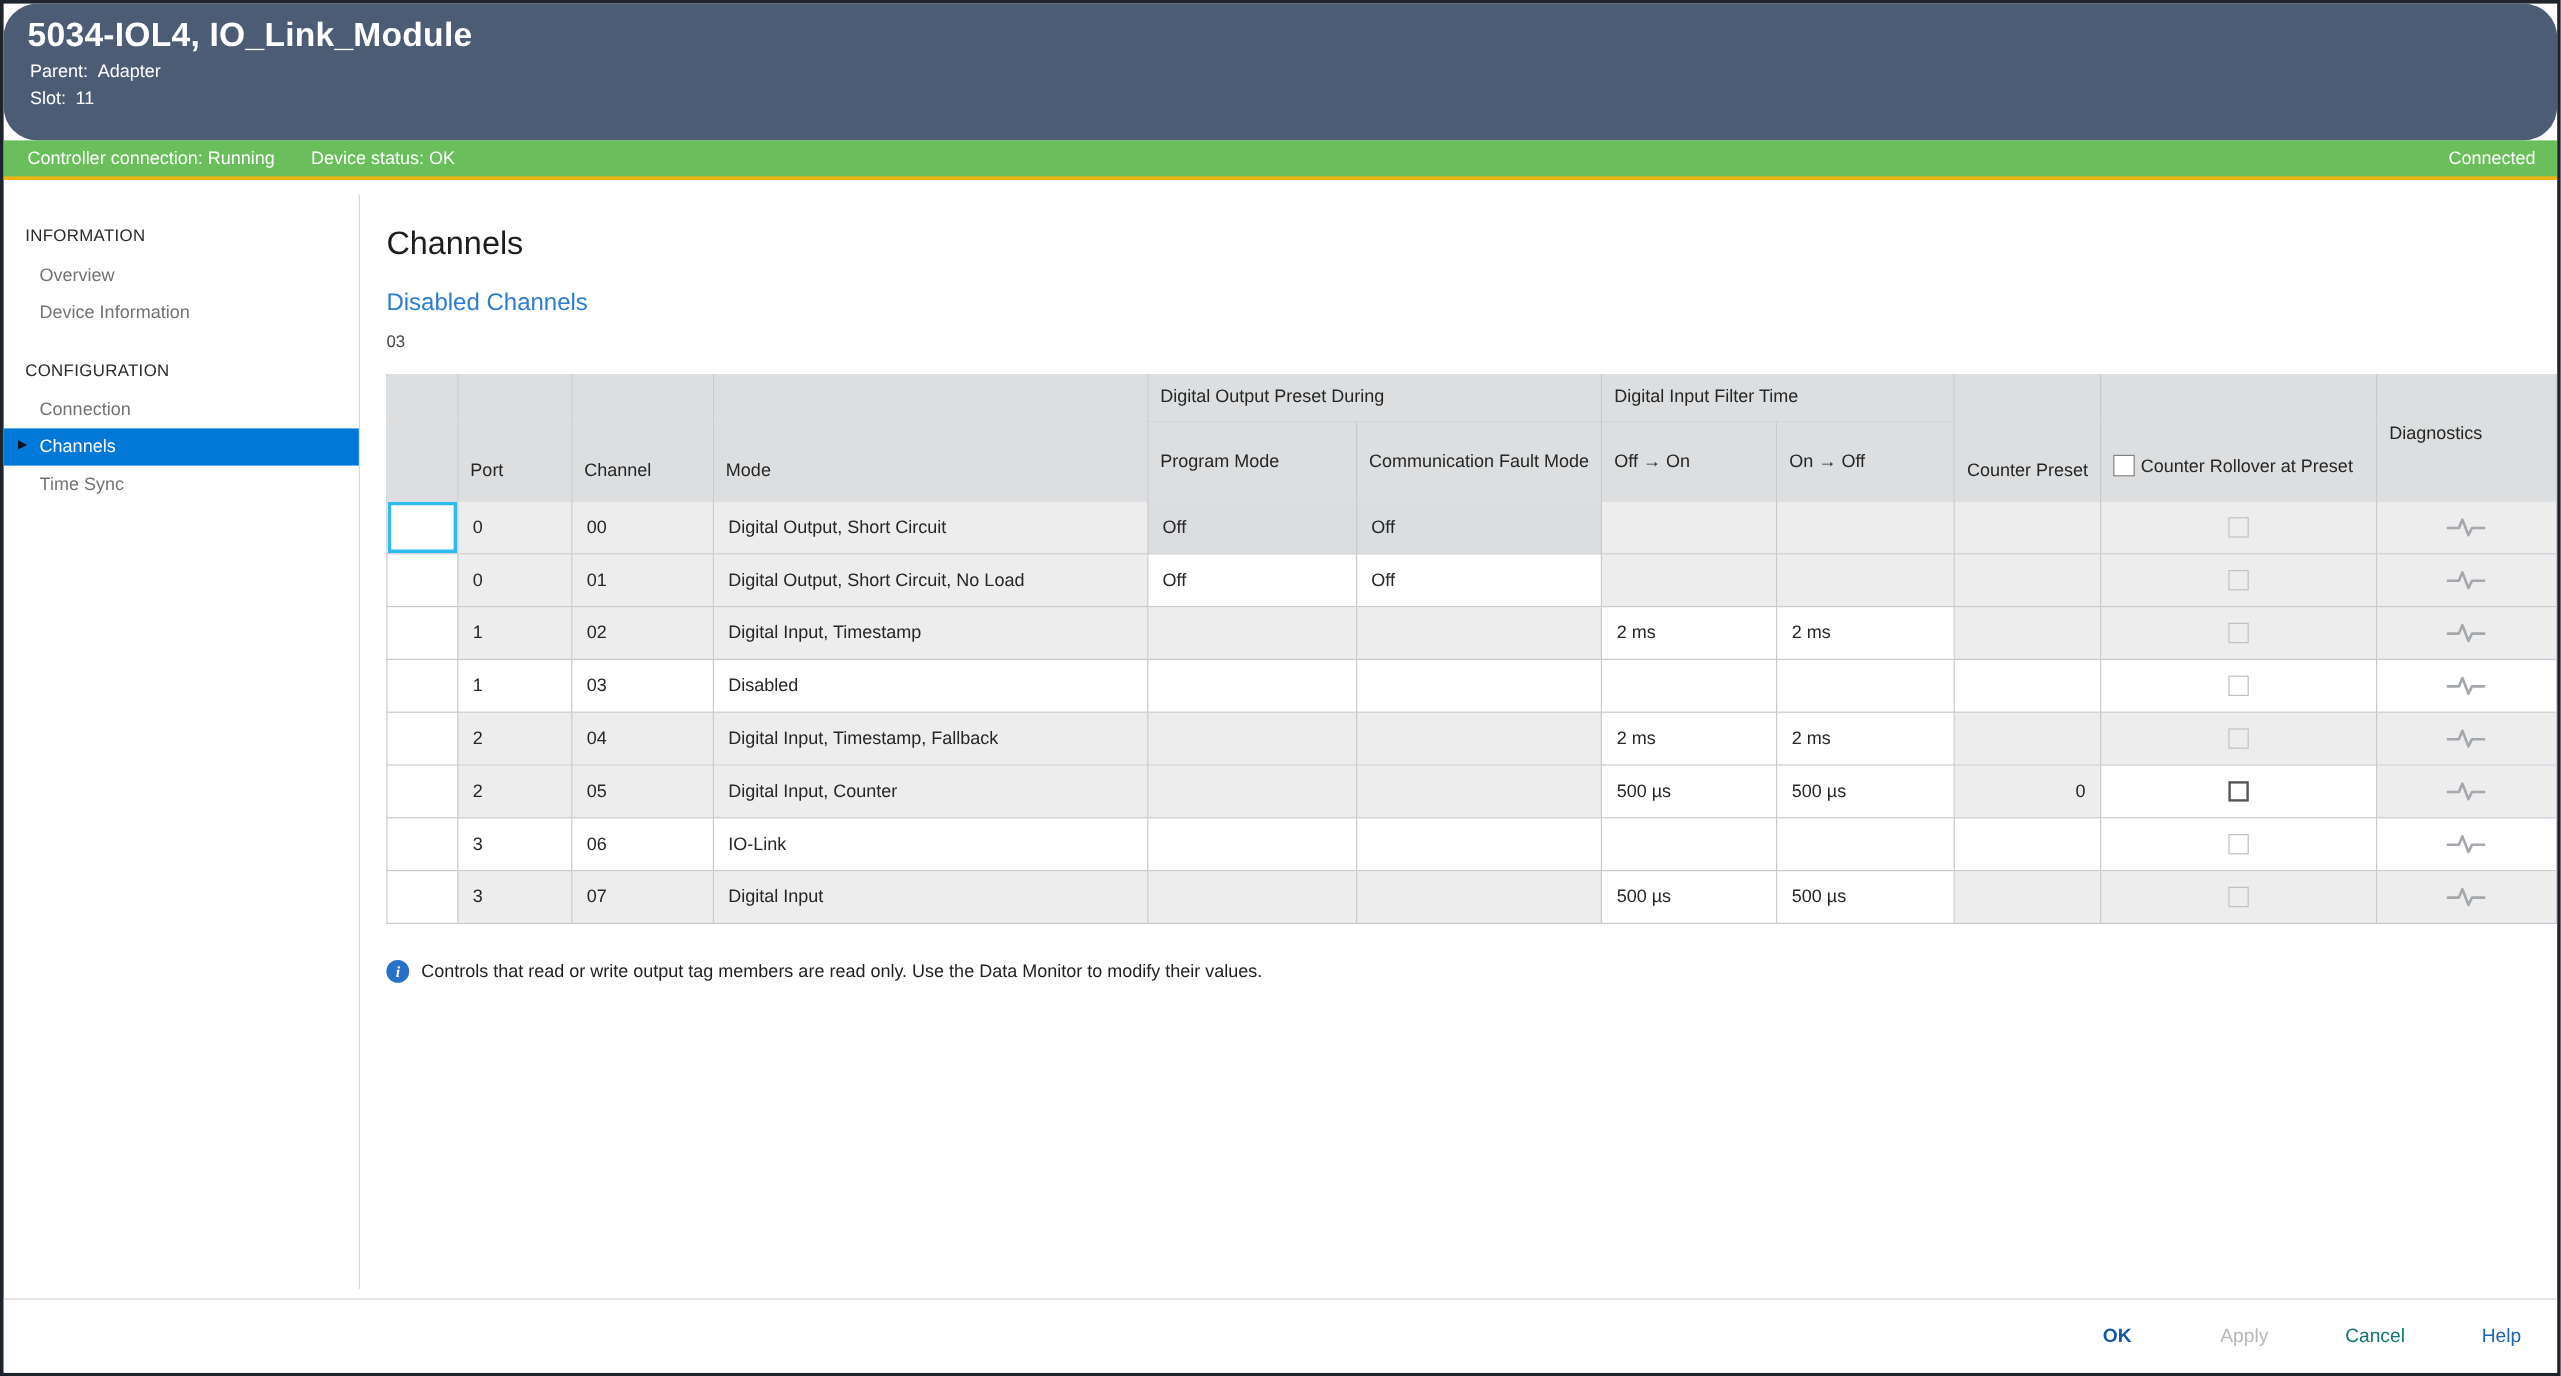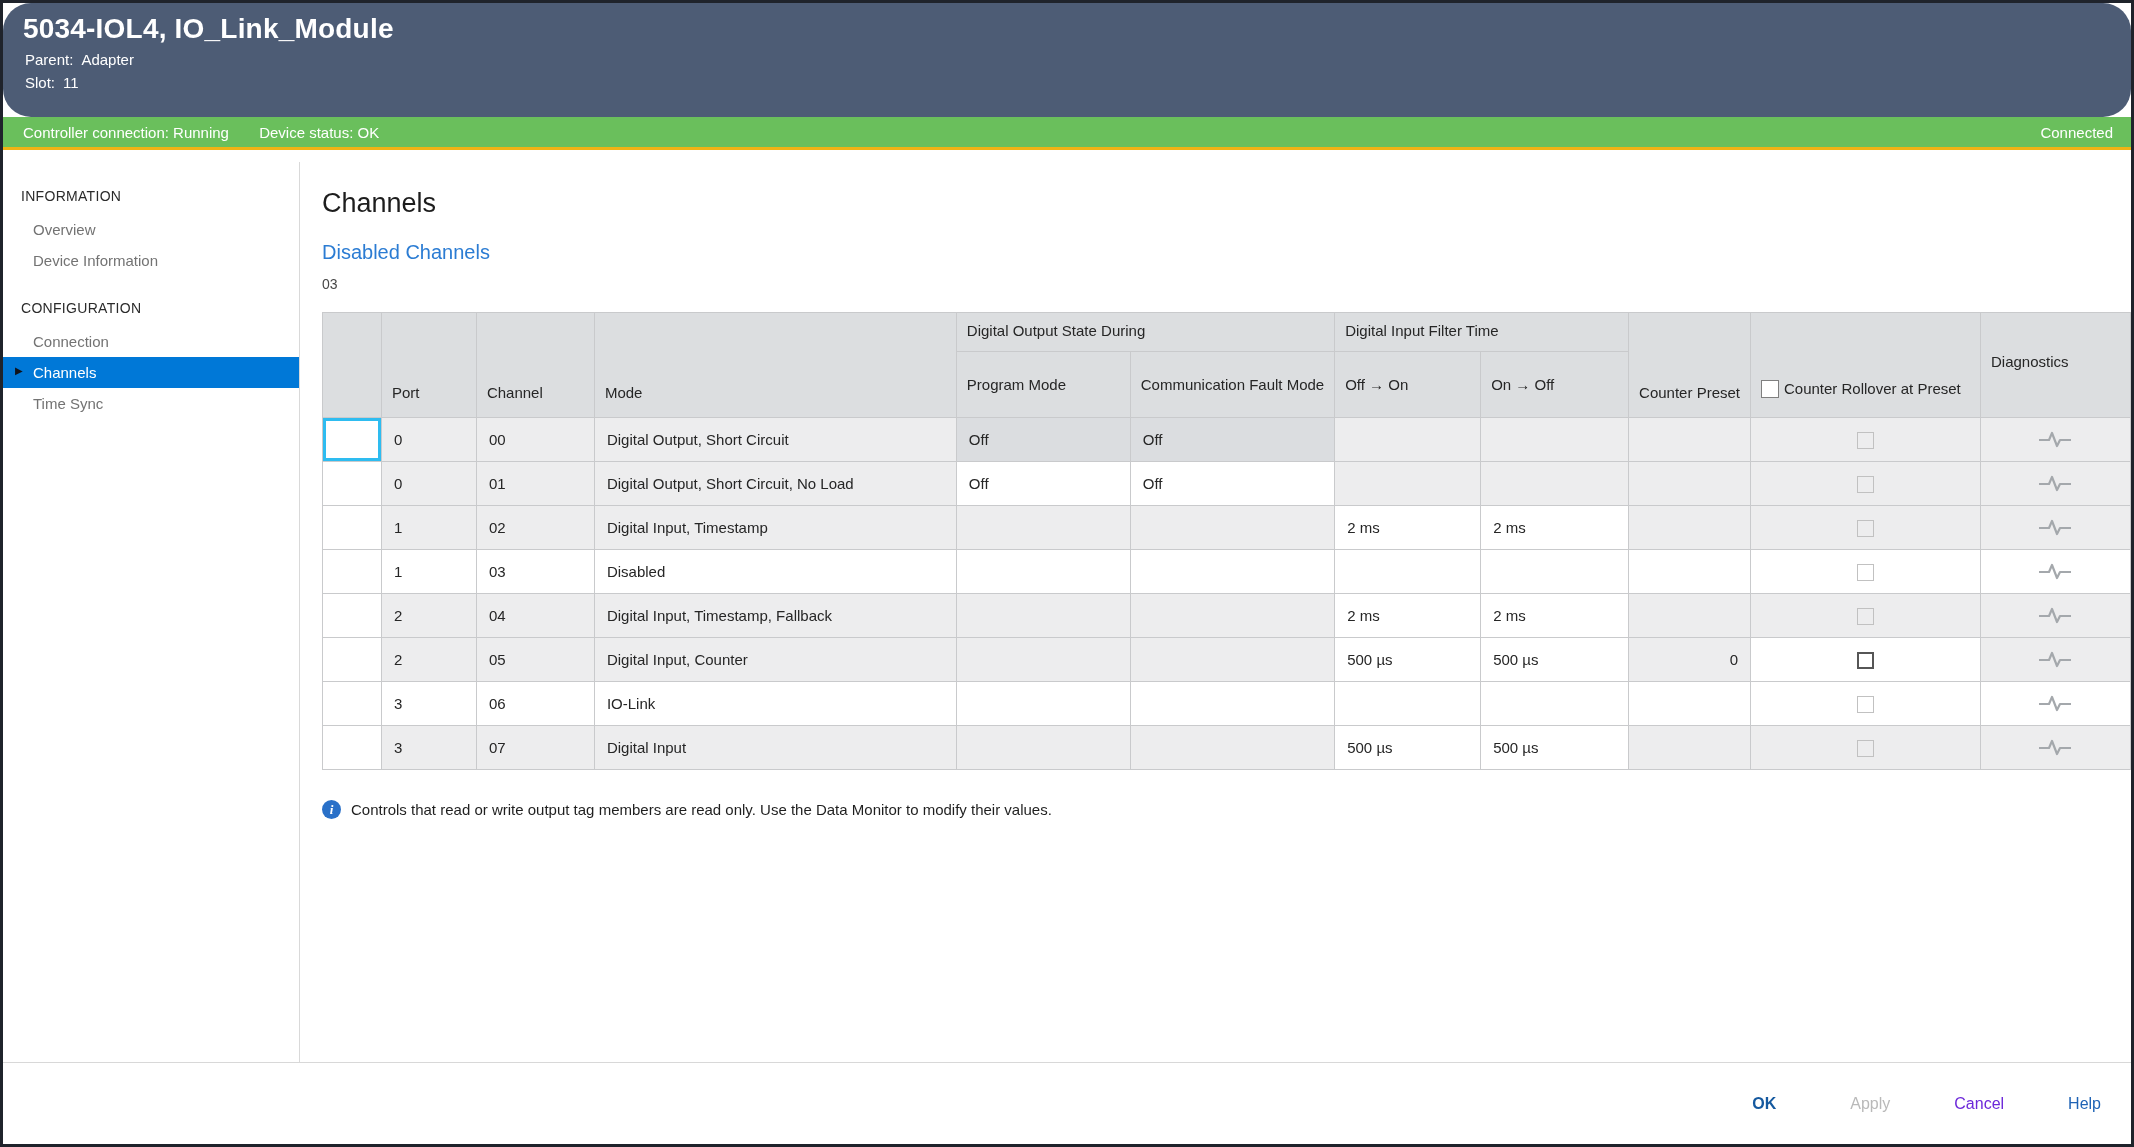--- a/index.html
+++ b/index.html
@@ -71,29 +71,29 @@
   
   .note{ margin-top:30px; font-size:15px; color:#1f1f1f; display:flex; align-items:center; }
   .info-icon{
     width:19px; height:19px; border-radius:50%; background:#2970c8; color:#ffffff;
     font-size:13px; font-weight:bold; font-family:"Liberation Serif",serif; font-style:italic;
     display:inline-flex; align-items:center; justify-content:center; margin-right:10px; flex:none;
   }
 
   
   .footer{
-    position:absolute; left:0; right:0; bottom:0; height:82px;
+    position:absolute; left:0; right:0; bottom:0; height:62px;
     border-top:1px solid #d8d8d8; background:#ffffff;
     display:flex; align-items:center; justify-content:flex-end; padding-right:16px;
   }
   .footer .btn{ font-size:16px; background:transparent; border:none; cursor:pointer;
     font-family:"Liberation Sans",sans-serif; padding:12px 14px; }
   .btn-ok{ background:#e4effa; color:#15599f; font-weight:bold; padding:12px 24px !important; margin-right:36px; }
   .btn-apply{ color:#b9b9b9; margin-right:36px; }
-  .btn-cancel{ color:#6d28d9; margin-right:36px; }
+  .btn-cancel{ color:#0f766e; margin-right:36px; }
   .btn-help{ color:#1f63b5; }
 </style>
 </head>
 <body>
 
 <div class="window">
 
   <div class="titlebar">
     <h1>5034-IOL4, IO_Link_Module</h1>
     <div class="subline">
@@ -147,21 +147,21 @@
           <col style="width:116px">
             <col style="width:230px">
             <col style="width:150px">
         </colgroup>
         <thead>
           <tr style="height:39px;">
             <th rowspan="2"></th>
             <th rowspan="2" class="span2">Port</th>
             <th rowspan="2" class="span2">Channel</th>
             <th rowspan="2" class="span2">Mode</th>
-            <th colspan="2" class="grp">Digital Output State During</th>
+            <th colspan="2" class="grp">Digital Output Preset During</th>
             <th colspan="2" class="grp">Digital Input Filter Time</th>
             <th rowspan="2" class="span2">Counter Preset</th>
             <th rowspan="2" class="span2 cbh">
               <span class="cb header"></span><span>Counter Rollover at Preset</span>
             </th>
             <th rowspan="2" class="span2" style="vertical-align:middle;">Diagnostics</th>
           </tr>
           <tr style="height:66px;">
             <th class="sub">Program Mode</th>
             <th class="sub">Communication Fault Mode</th>

